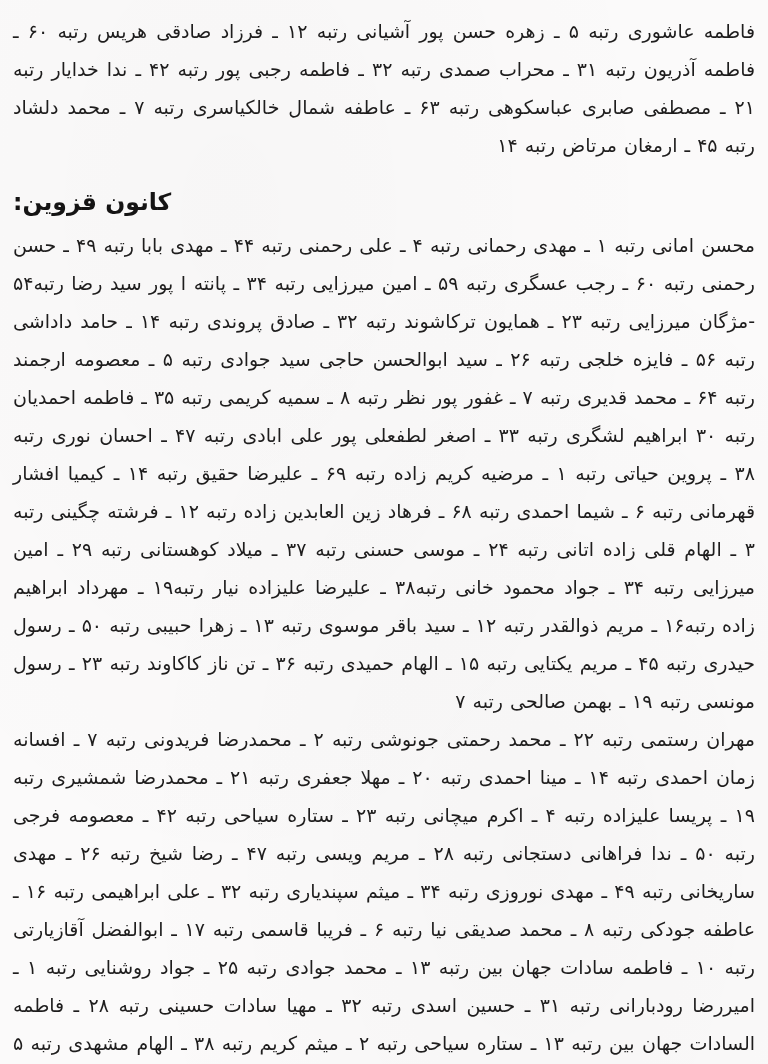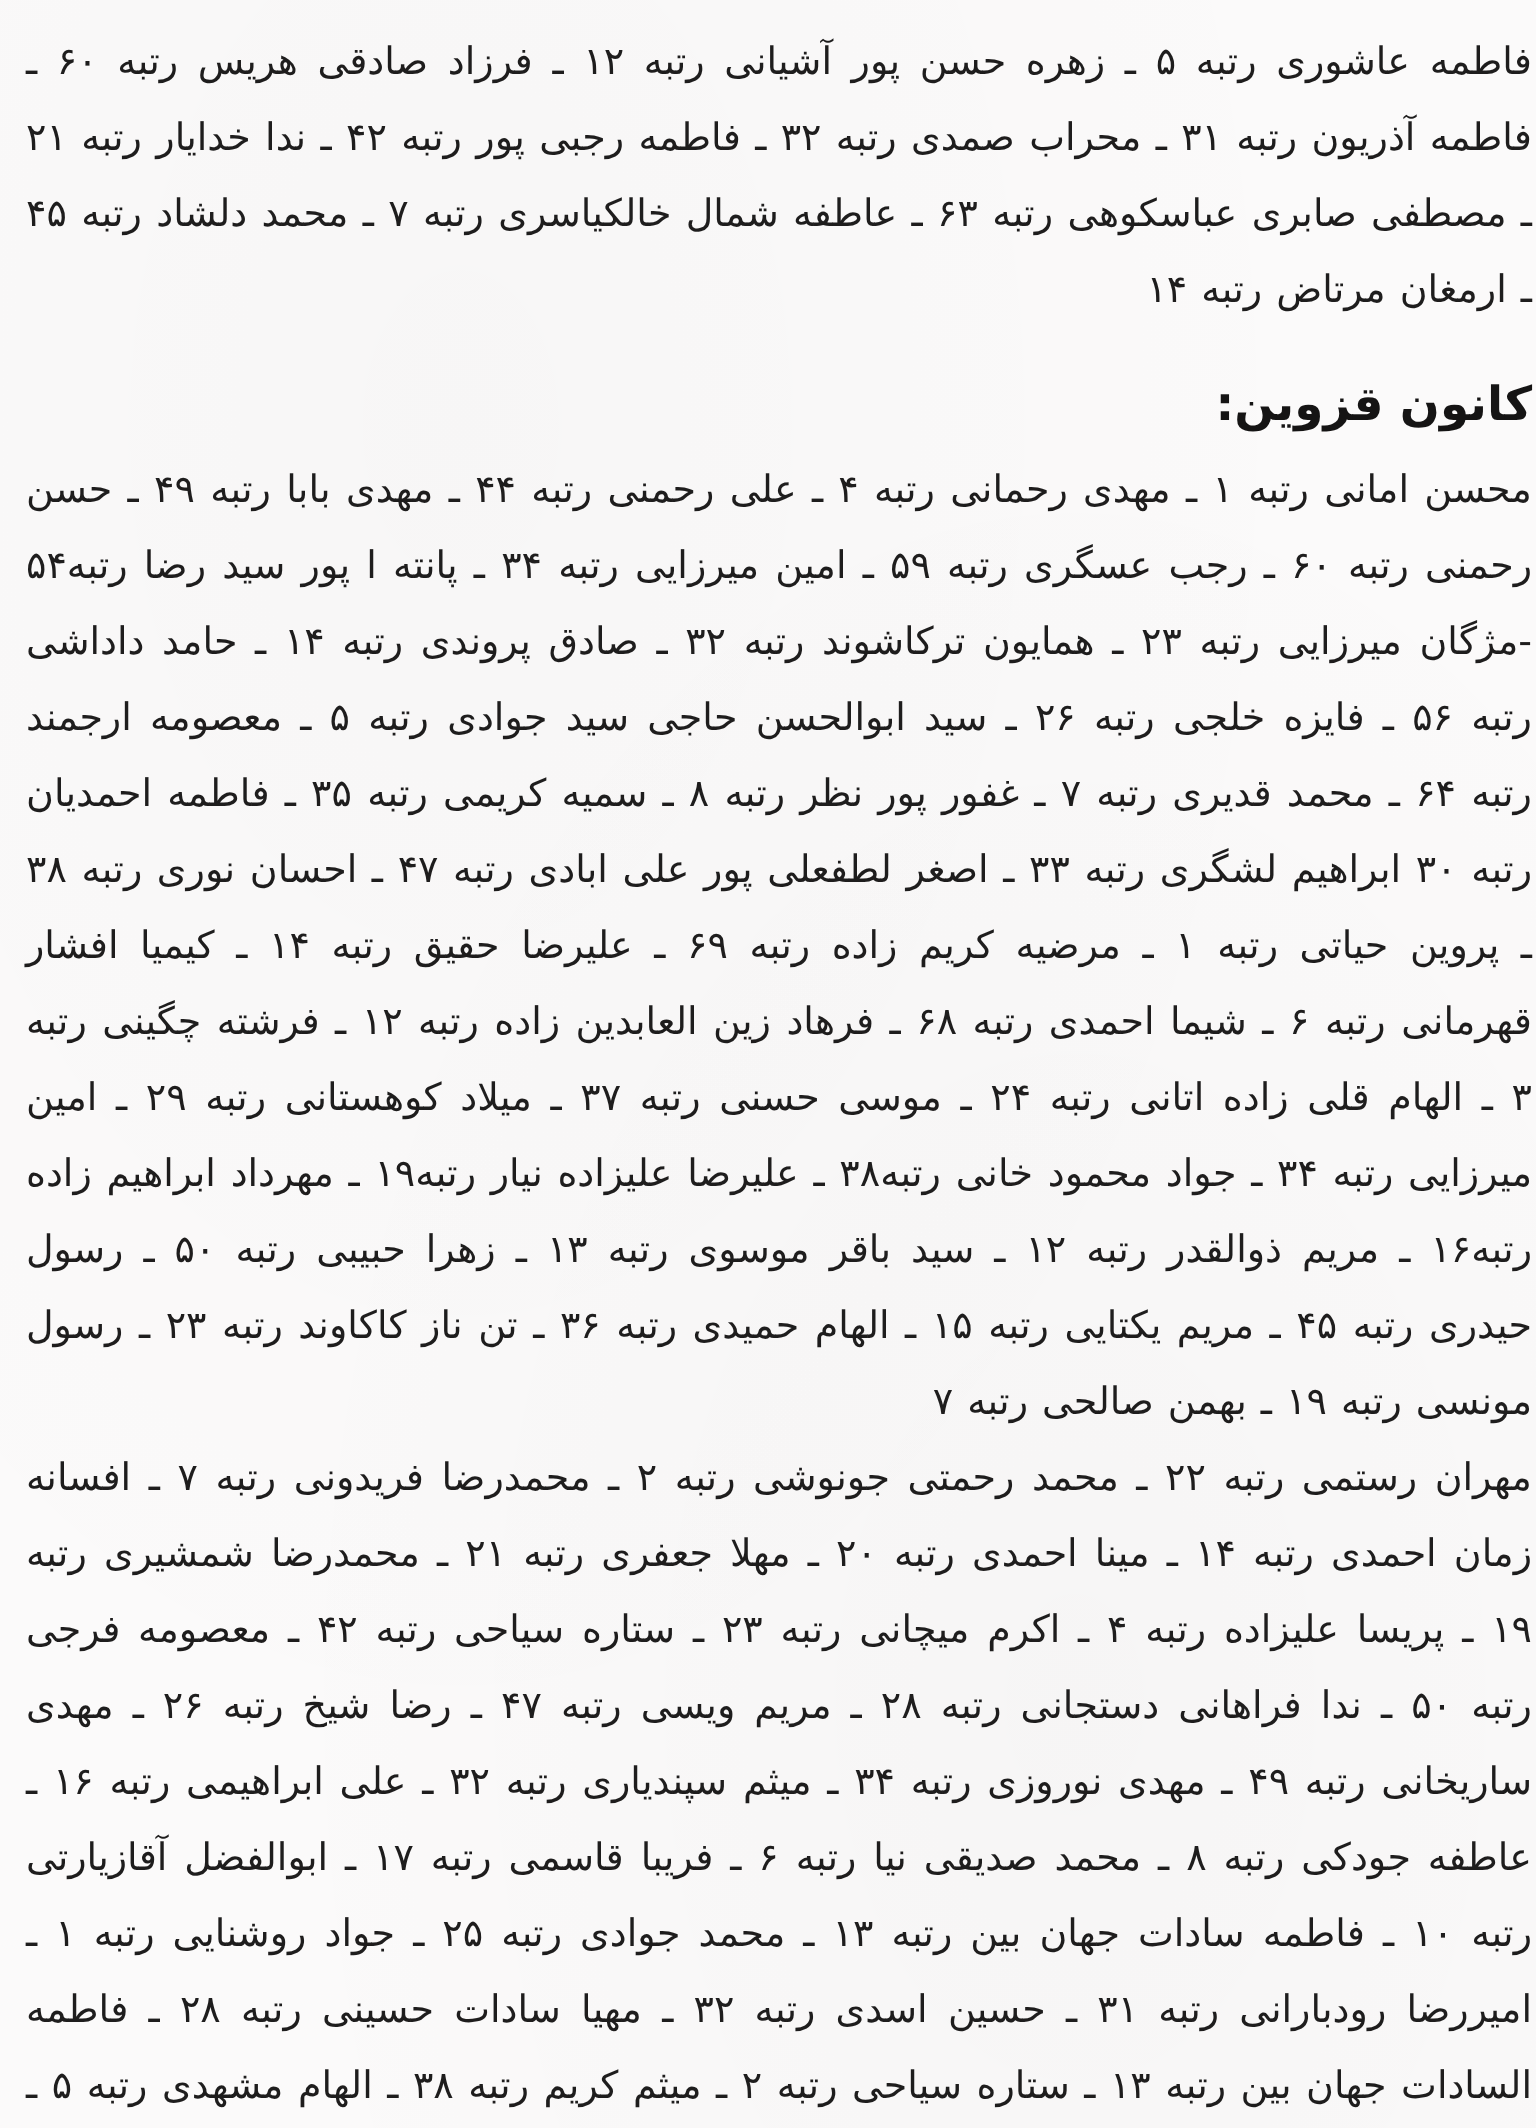--- a/index.html
+++ b/index.html
@@ -10,21 +10,21 @@
     width: 768px;
     height: 1064px;
     background: #fbfafa;
     overflow: hidden;
     font-family: "DejaVu Sans", sans-serif;
   }
   .page {
     box-sizing: border-box;
     width: 768px;
     height: 1064px;
-    padding: 6px 2px 10px 13px;
+    padding: 6px 13px 10px 13px;
     direction: rtl;
     background:
       radial-gradient(ellipse at 30% 20%, rgba(0,0,0,0.015), rgba(0,0,0,0) 60%),
       radial-gradient(ellipse at 70% 80%, rgba(0,0,0,0.02), rgba(0,0,0,0) 55%),
       #fbfafa;
   }
   .body-text {
     margin: 0;
     color: #1e1d1d;
     font-size: 19px;
@@ -32,21 +32,21 @@
     text-align: justify;
     direction: rtl;
     word-spacing: 1px;
   }
   .section-heading {
     margin: 21px 0 7px 0;
     color: #151414;
     font-size: 23.5px;
     font-weight: bold;
     line-height: 34px;
-    text-align: right;
+    text-align: left;
     direction: rtl;
   }
   .spacer-top { height: 6px; }
 </style>
 </head>
 <body>
 
 <div class="page">
   <div class="spacer-top"></div>
 

